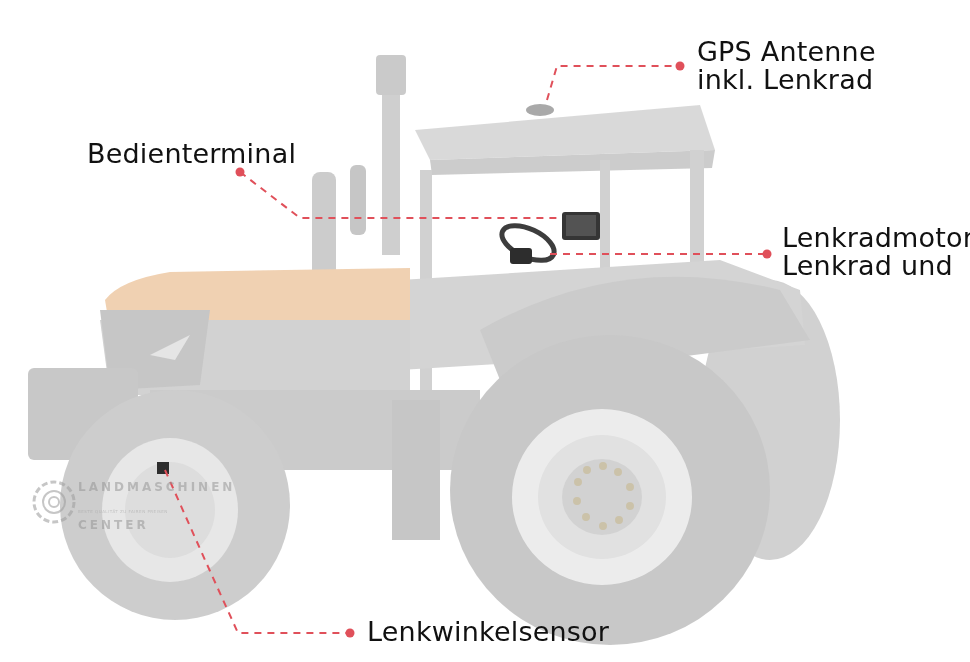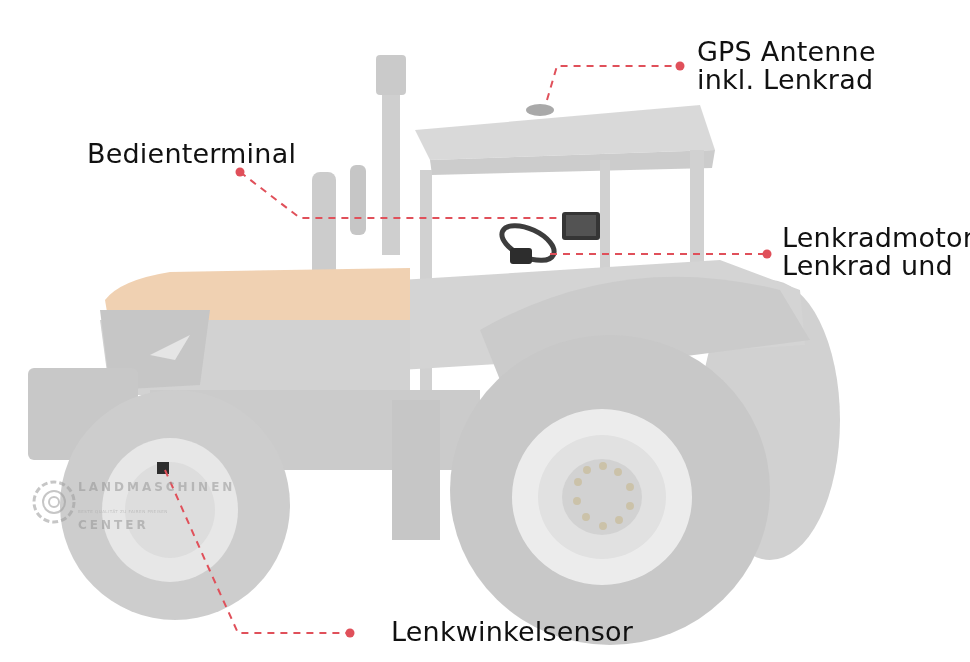--- a/index.html
+++ b/index.html
@@ -110,15 +110,15 @@
   <div>GPS Antenne</div>
   <div>inkl. Lenkrad</div>
 </div>
 <div class="label" style="left:87px;top:140px;">
   <div>Bedienterminal</div>
 </div>
 <div class="label" style="left:782px;top:224px;">
   <div>Lenkradmotor</div>
   <div>Lenkrad und</div>
 </div>
-<div class="label" style="left:367px;top:618px;margin-left:24px;">
+<div class="label" style="left:367px;top:618px;">
   <div>Lenkwinkelsensor</div>
 </div>
 
 </body></html>

